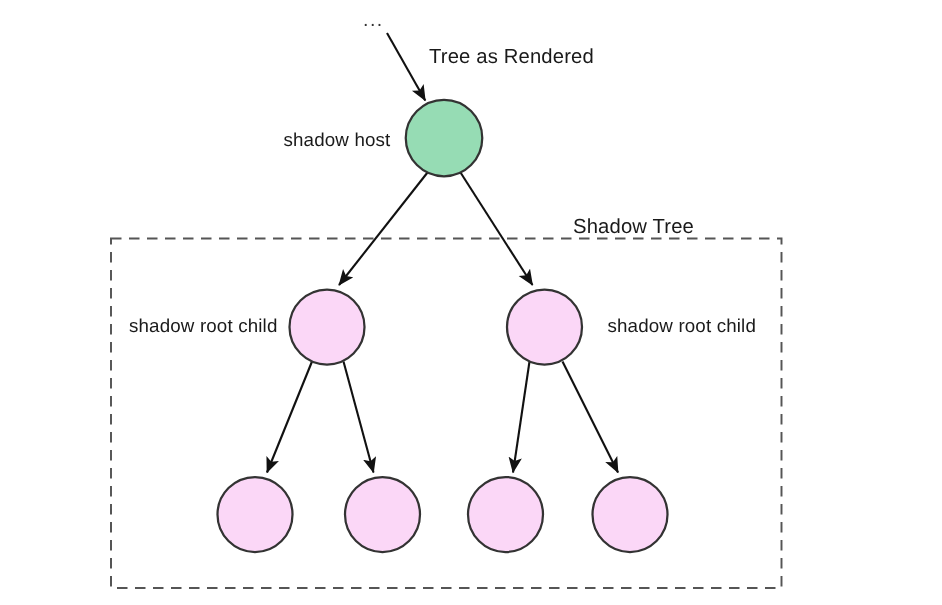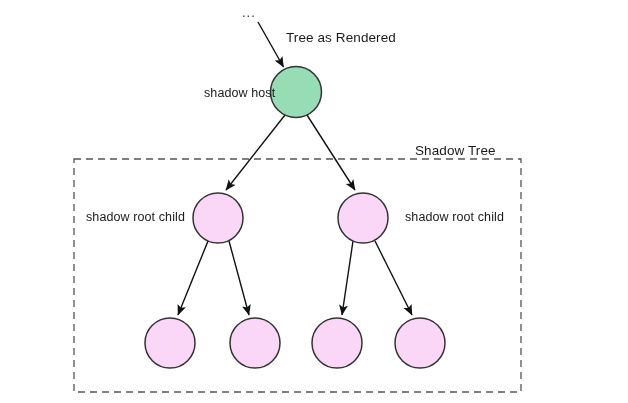--- a/index.html
+++ b/index.html
@@ -87,21 +87,21 @@
 
     <circle cx="337" cy="343" r="25" fill="#fbd7f7" stroke="#333333" stroke-width="1.5"></circle>
 
     <circle cx="420" cy="343" r="25" fill="#fbd7f7" stroke="#333333" stroke-width="1.5"></circle>
   </svg>
 
   <div class="lbl lbl-ellipsis" style="left:242px; top:6px;">...</div>
 
   <div class="lbl lbl-title" style="left:286px; top:31px;">Tree as Rendered</div>
 
-  <div class="lbl" style="left:189px; top:87px;margin-left:15px;">shadow host</div>
+  <div class="lbl" style="left:189px; top:87px;">shadow host</div>
 
-  <div class="lbl lbl-region" style="left:412px; top:144px;">Shadow Tree</div>
+  <div class="lbl lbl-region" style="left:379px; top:144px;">Shadow Tree</div>
 
   <div class="lbl" style="left:86px; top:211px;">shadow root child</div>
 
   <div class="lbl" style="left:405px; top:211px;">shadow root child</div>
 
 </div>
 
 </body></html>

